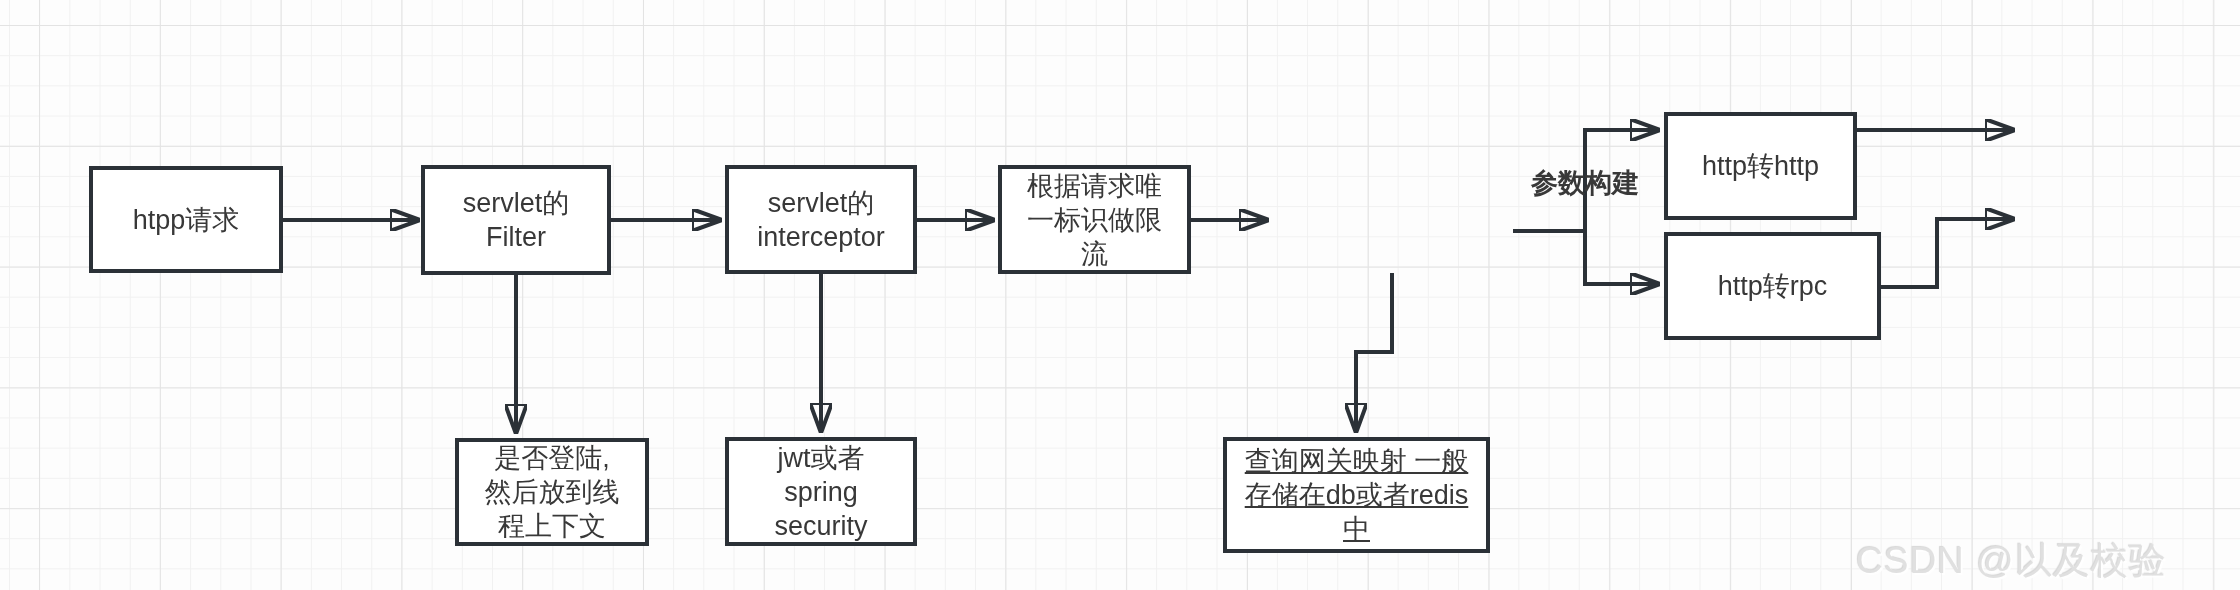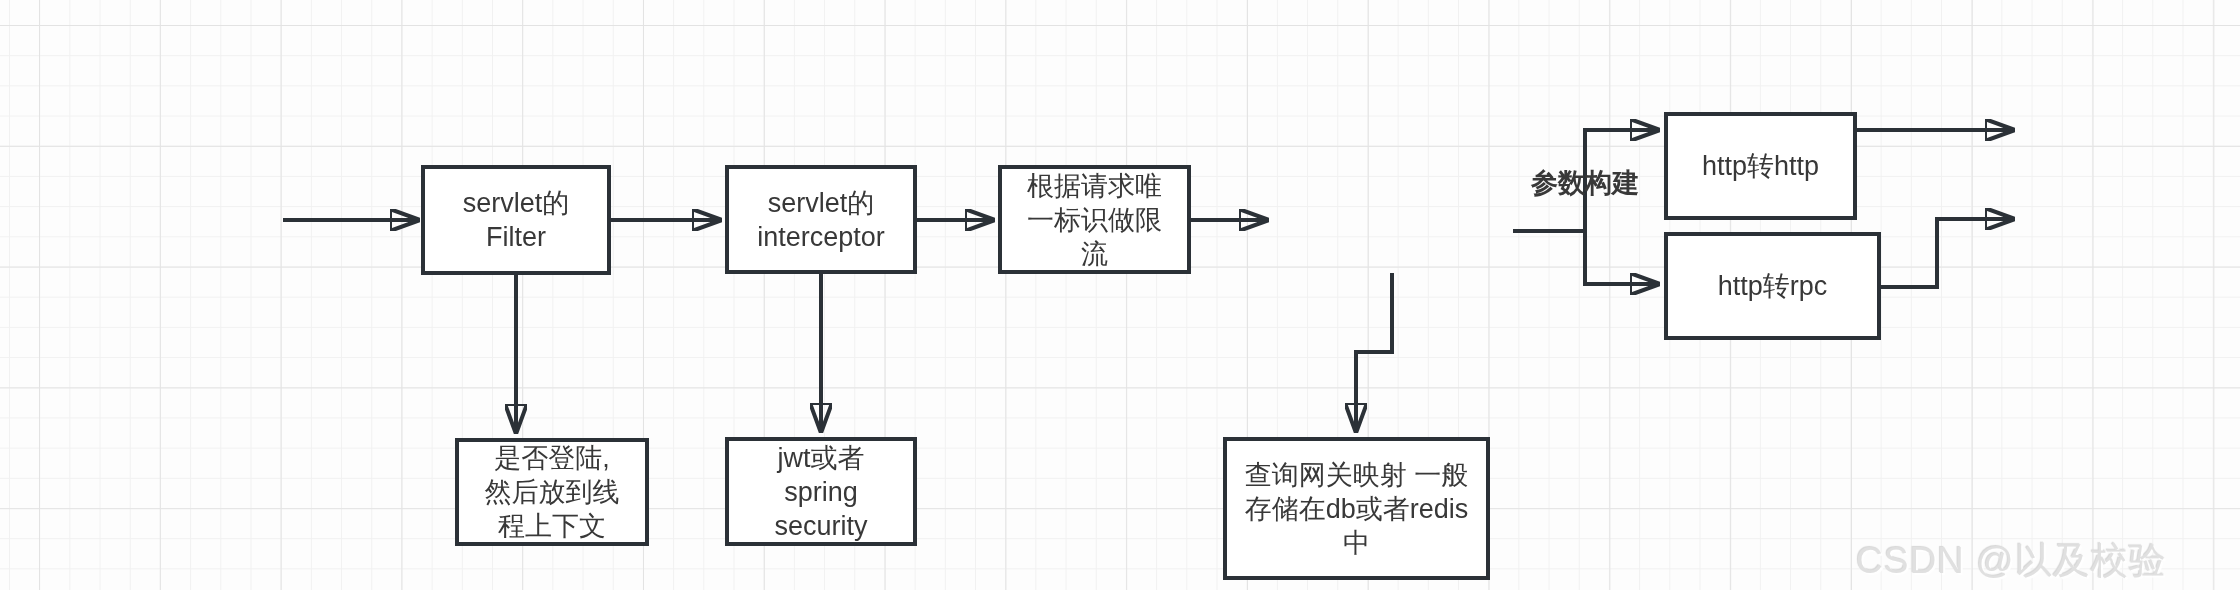--- a/index.html
+++ b/index.html
@@ -41,21 +41,21 @@
   .n1{left:89px;top:166px;width:194px;height:107px;}
   .n2{left:421px;top:165px;width:190px;height:110px;}
   .n3{left:725px;top:165px;width:192px;height:109px;}
   .n4{left:998px;top:165px;width:193px;height:109px;}
   .n5{left:1272px;top:165px;width:241px;height:108px;}
   .n6{left:1664px;top:75px;width:193px;height:108px;margin-top:37px;}
   .n7{left:1664px;top:232px;width:217px;height:108px;}
   .n8{left:2019px;top:100px;width:193px;height:237px;padding:0 28px;}
   .n9{left:419px;top:438px;width:194px;height:108px;padding:16px 18px;margin-left:36px;}
   .n10{left:725px;top:437px;width:192px;height:109px;}
-  .n11{left:1223px;top:437px;width:267px;height:143px;padding:0 6px;}
+  .n11{left:1223px;top:437px;width:267px;height:116px;padding:0 6px;text-decoration:underline;}
   .edge-label{
     position:absolute;left:1523px;top:167px;width:124px;z-index:2;
     text-align:center;color:var(--node-text);font-size:27px;line-height:32px;font-weight:bold;
   }
   .watermark{
     position:absolute;left:1856px;top:536px;z-index:3;
     font-size:37px;letter-spacing:1px;color:var(--watermark-text);
     text-shadow:2px 2px 1px #ffffff,-1px -1px 1px #d6d6d6;
     white-space:nowrap;
   }
@@ -78,20 +78,21 @@
     <path d="M1513 231 H1585"></path>
     <path d="M1585 231 V130 H1656" marker-end="url(#ah)"></path>
     <path d="M1585 231 V284 H1656" marker-end="url(#ah)"></path>
     <path d="M1857 130 H2011" marker-end="url(#ah)"></path>
     <path d="M1857 287 H1937 V219 H2011" marker-end="url(#ah)"></path>
     <path d="M516 275 V430" marker-end="url(#ah)"></path>
     <path d="M821 274 V429" marker-end="url(#ah)"></path>
     <path d="M1392 273 V352 H1356 V429" marker-end="url(#ah)"></path>
   </svg>
 
+  <div class="node n1">htpp请求</div>
   <div class="node n2">servlet的
 Filter</div>
   <div class="node n3">servlet的
 interceptor</div>
   <div class="node n4">根据请求唯
 一标识做限
 流</div>
   <div class="node n6">http转http</div>
   <div class="node n7">http转rpc</div>
   <div class="node n9">是否登陆,

